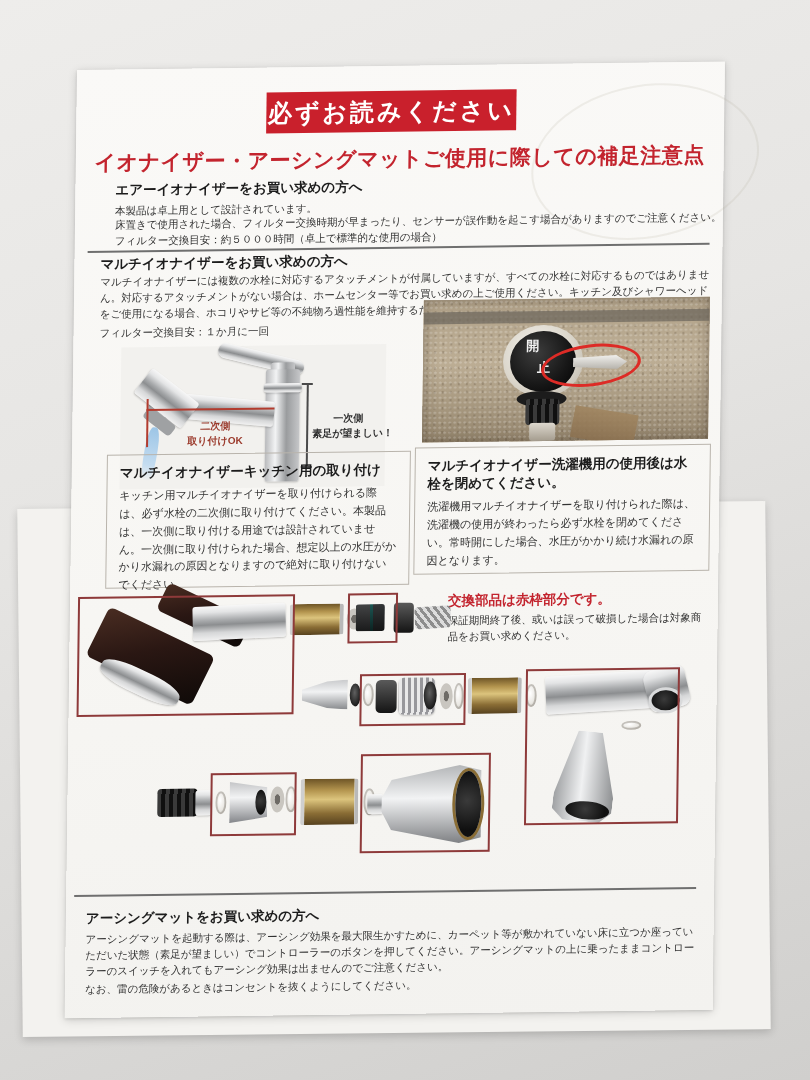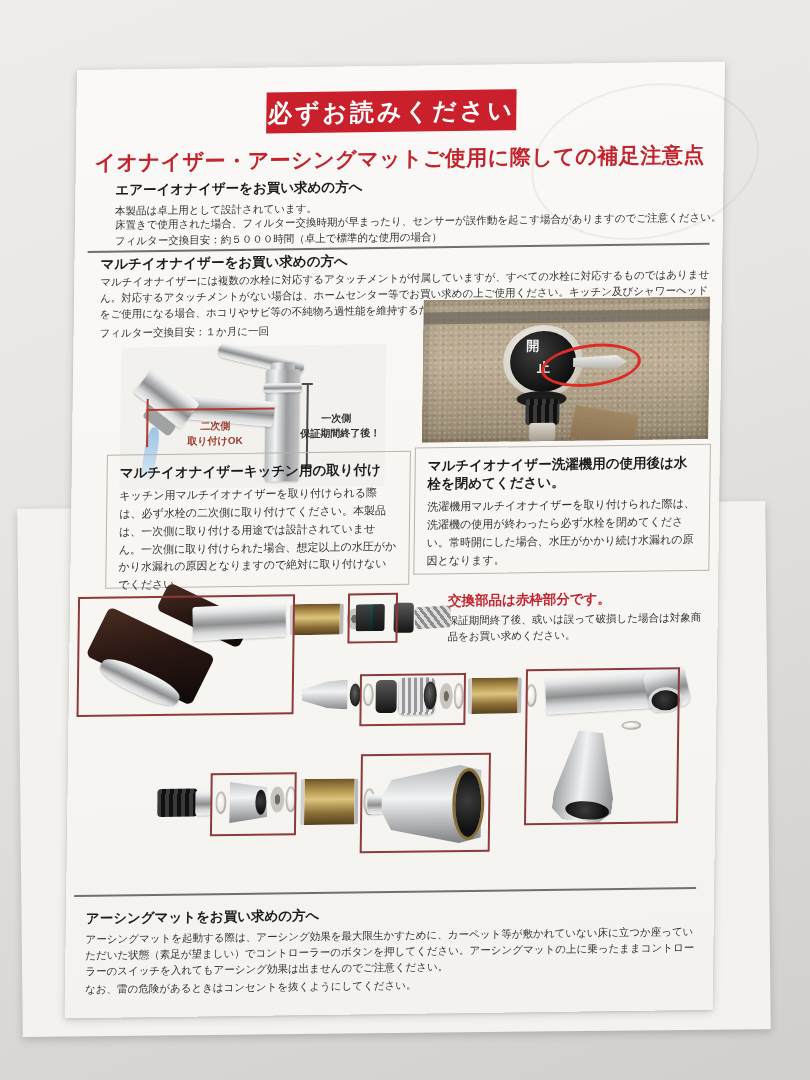--- a/index.html
+++ b/index.html
@@ -113,23 +113,23 @@
     <div class="abs water" style="left:24px;top:80px;width:13px;height:54px;transform:rotate(9deg);"></div>
     <div class="abs redline" style="left:26px;top:52px;width:1.5px;height:48px;"></div>
     <div class="abs redline" style="left:26px;top:62px;width:128px;height:1.5px;"></div>
     <div class="abs flabel" style="left:52px;top:72px;width:86px;color:#9b3a2c;">
       <span>二次側</span><br>
       <span>取り付けOK</span>
     </div>
     <div class="abs dimline" style="left:186px;top:38px;width:1.5px;height:84px;"></div>
     <div class="abs dimline" style="left:181px;top:38px;width:11px;height:1.5px;"></div>
     <div class="abs dimline" style="left:181px;top:121px;width:11px;height:1.5px;"></div>
-    <div class="abs flabel" style="left:180px;top:66px;width:72px;color:#2e2e2e;">
+    <div class="abs flabel" style="left:192px;top:66px;width:72px;color:#2e2e2e;">
       <span>一次側</span><br>
-      <span>保証期間終了後！</span>
+      <span>素足が望ましい！</span>
     </div>
   </div>
 
   <div class="abs photo" style="left:350px;top:235px;width:286px;height:142px;">
     <div class="abs" style="left:0;top:12px;width:286px;height:12px;background:#6d675c;opacity:.75;"></div>
     <div class="abs dial-rim" style="left:80px;top:26px;width:80px;height:72px;"></div>
     <div class="abs dial-face" style="left:87px;top:32px;width:66px;height:61px;"></div>
     <div class="abs dial-ch" style="left:103px;top:38px;">開</div>
     <div class="abs dial-ch" style="left:114px;top:60px;">止</div>
     <div class="abs lever" style="left:150px;top:57px;width:54px;height:14px;"></div>

